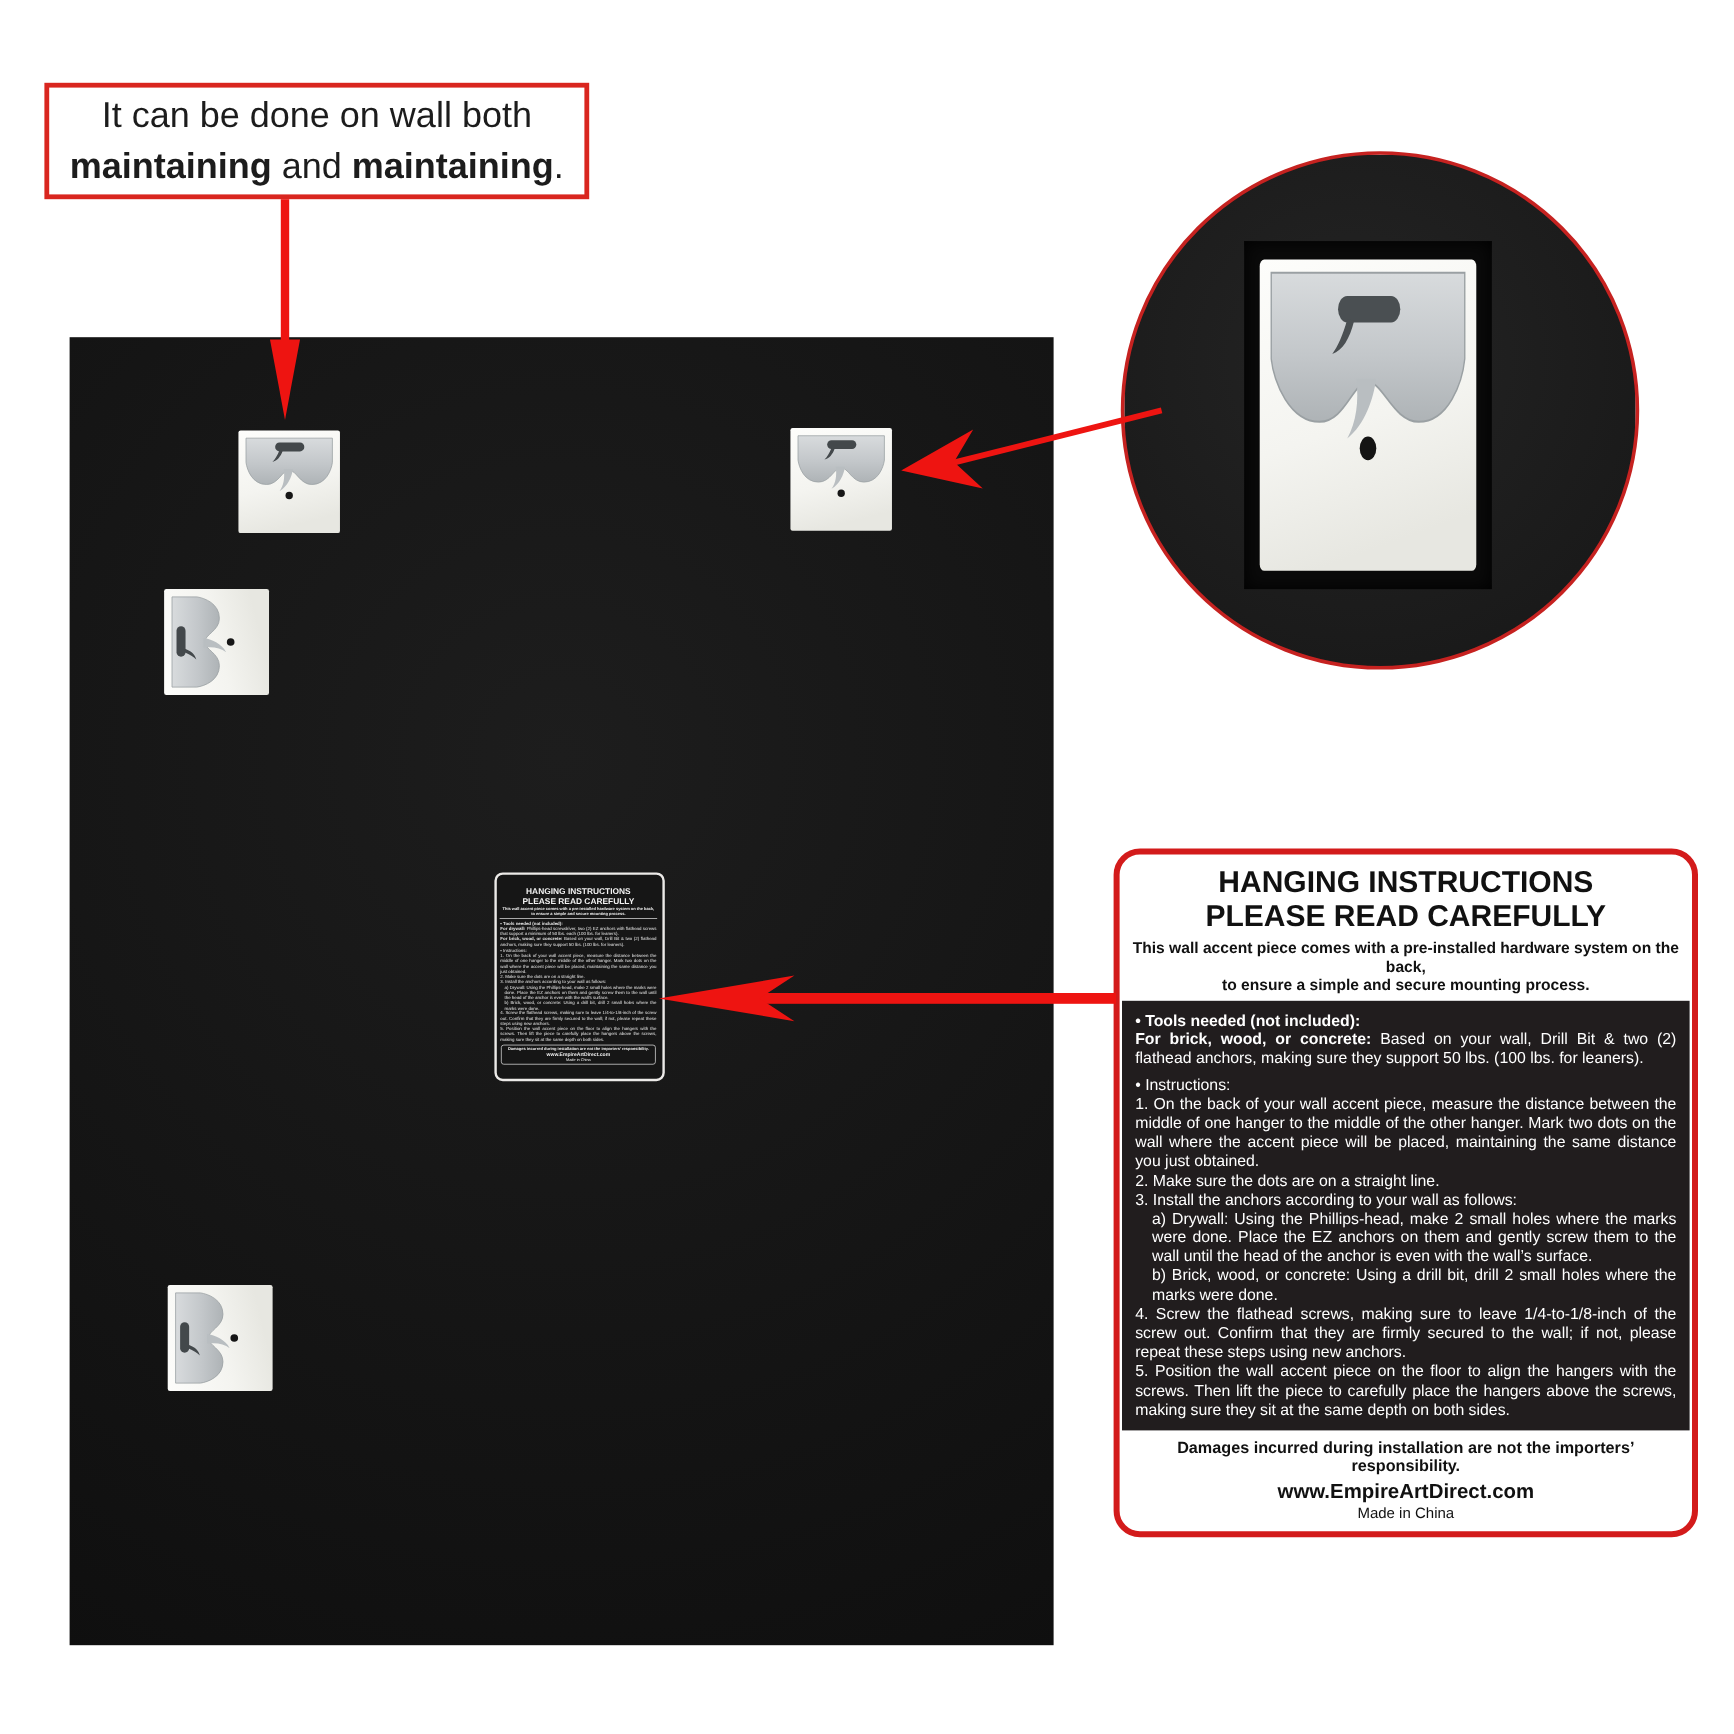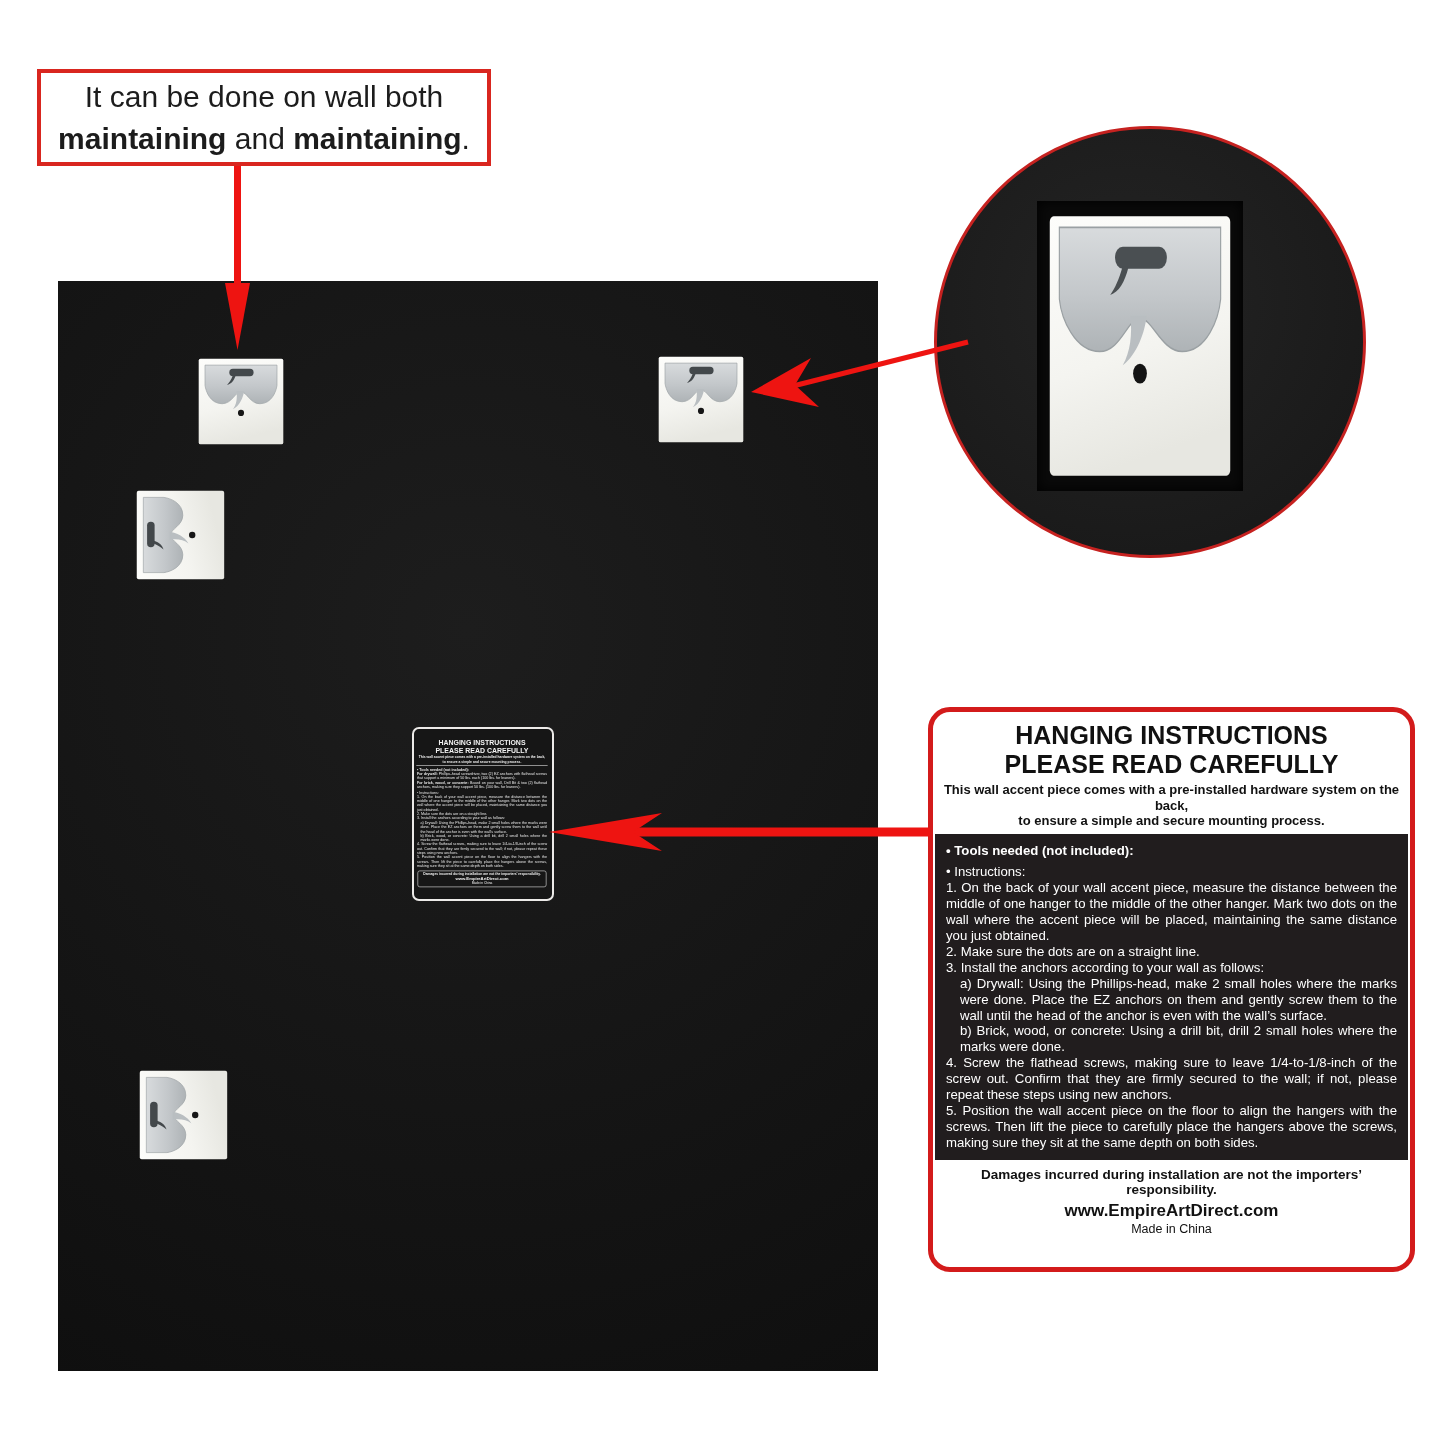--- a/index.html
+++ b/index.html
@@ -174,20 +174,21 @@
         <div>HANGING INSTRUCTIONS</div>
         <div>PLEASE READ CAREFULLY</div>
       </div>
       <div class="ip-subtitle">
         <div>This wall accent piece comes with a pre-installed hardware system on the back,</div>
         <div>to ensure a simple and secure mounting process.</div>
       </div>
     </div>
     <div class="ip-body">
       <p><b>• Tools needed (not included):</b></p>
+      <p><b>For brick, wood, or concrete:</b><span> Based on your wall, Drill Bit &amp; two (2) flathead anchors, making sure they support 50 lbs. (100 lbs. for leaners).</span></p>
       <p class="gap">• Instructions:</p>
       <p>1. On the back of your wall accent piece, measure the distance between the middle of one hanger to the middle of the other hanger. Mark two dots on the wall where the accent piece will be placed, maintaining the same distance you just obtained.</p>
       <p>2. Make sure the dots are on a straight line.</p>
       <p>3. Install the anchors according to your wall as follows:</p>
       <p class="indent">a) Drywall:  Using the Phillips-head, make 2 small holes where the marks were done. Place the EZ anchors on them and gently screw them to the wall until the head of the anchor is even with the wall’s surface.</p>
       <p class="indent">b) Brick, wood, or concrete: Using a drill bit, drill 2 small holes where the marks were done.</p>
       <p>4. Screw the flathead screws, making sure to leave 1/4-to-1/8-inch of the screw out. Confirm that they are firmly secured to the wall; if not, please repeat these steps using new anchors.</p>
       <p>5. Position the wall accent piece on the floor to align the hangers with the screws. Then lift the piece to carefully place the hangers above the screws, making sure they sit at the same depth on both sides.</p>
     </div>
     <div class="ip-footer">

